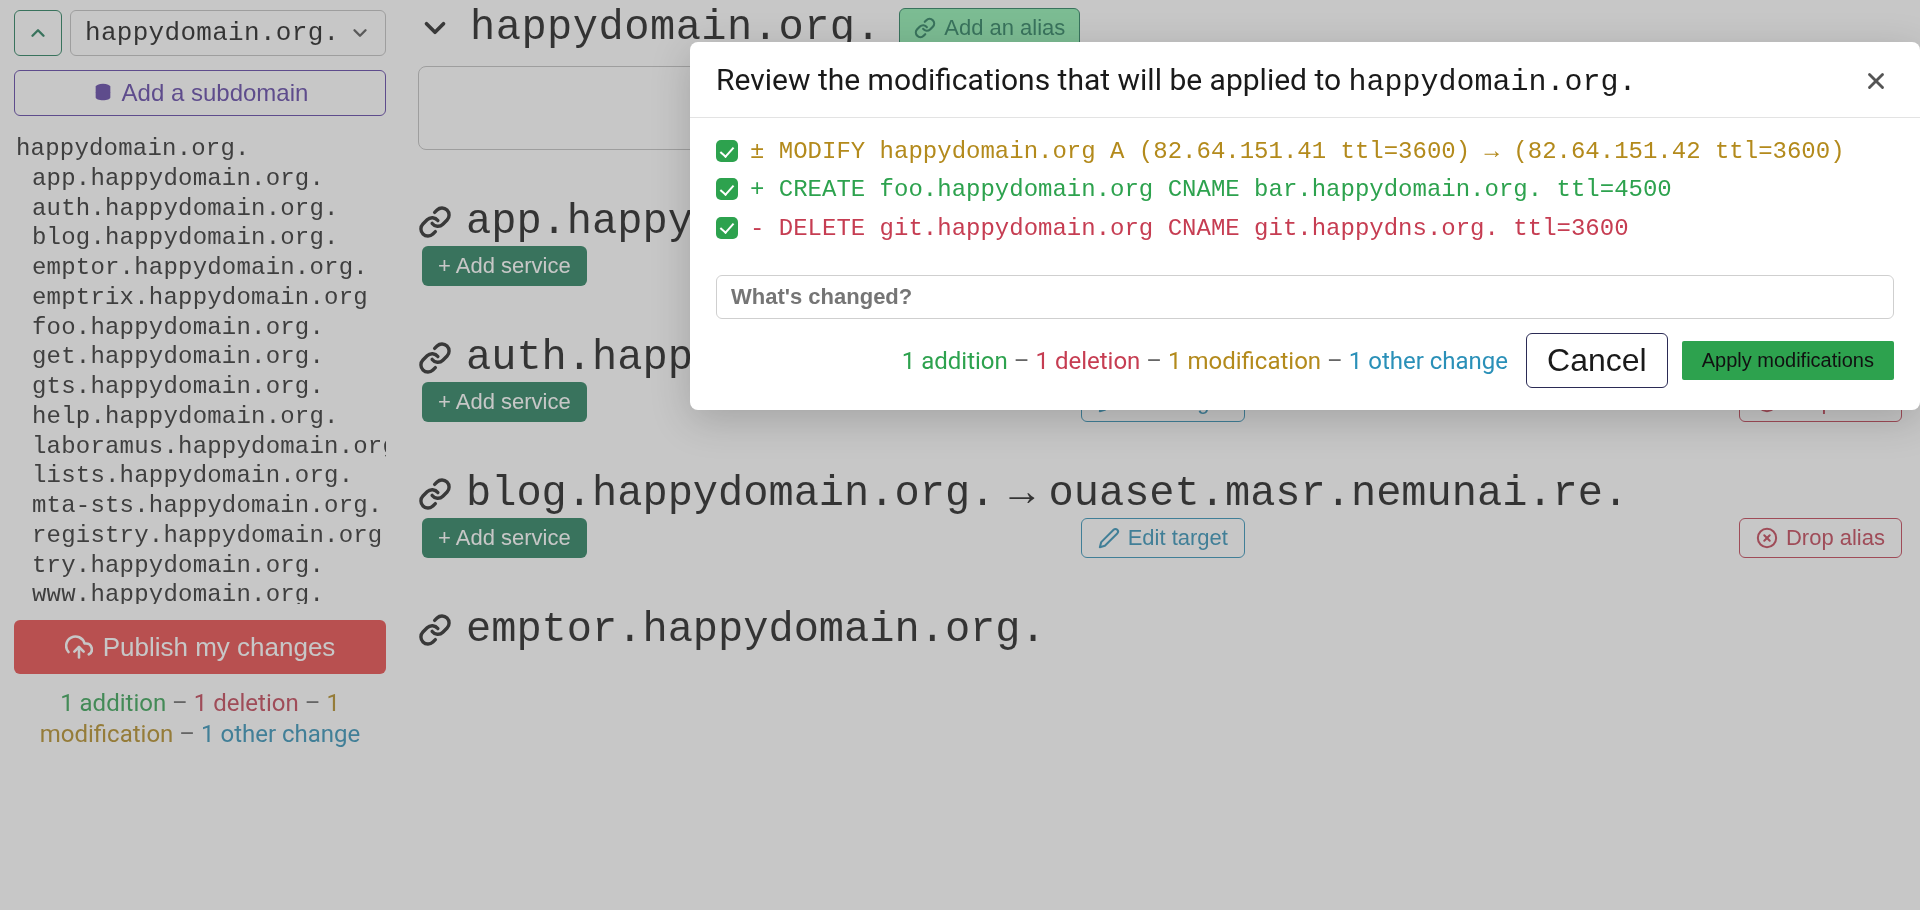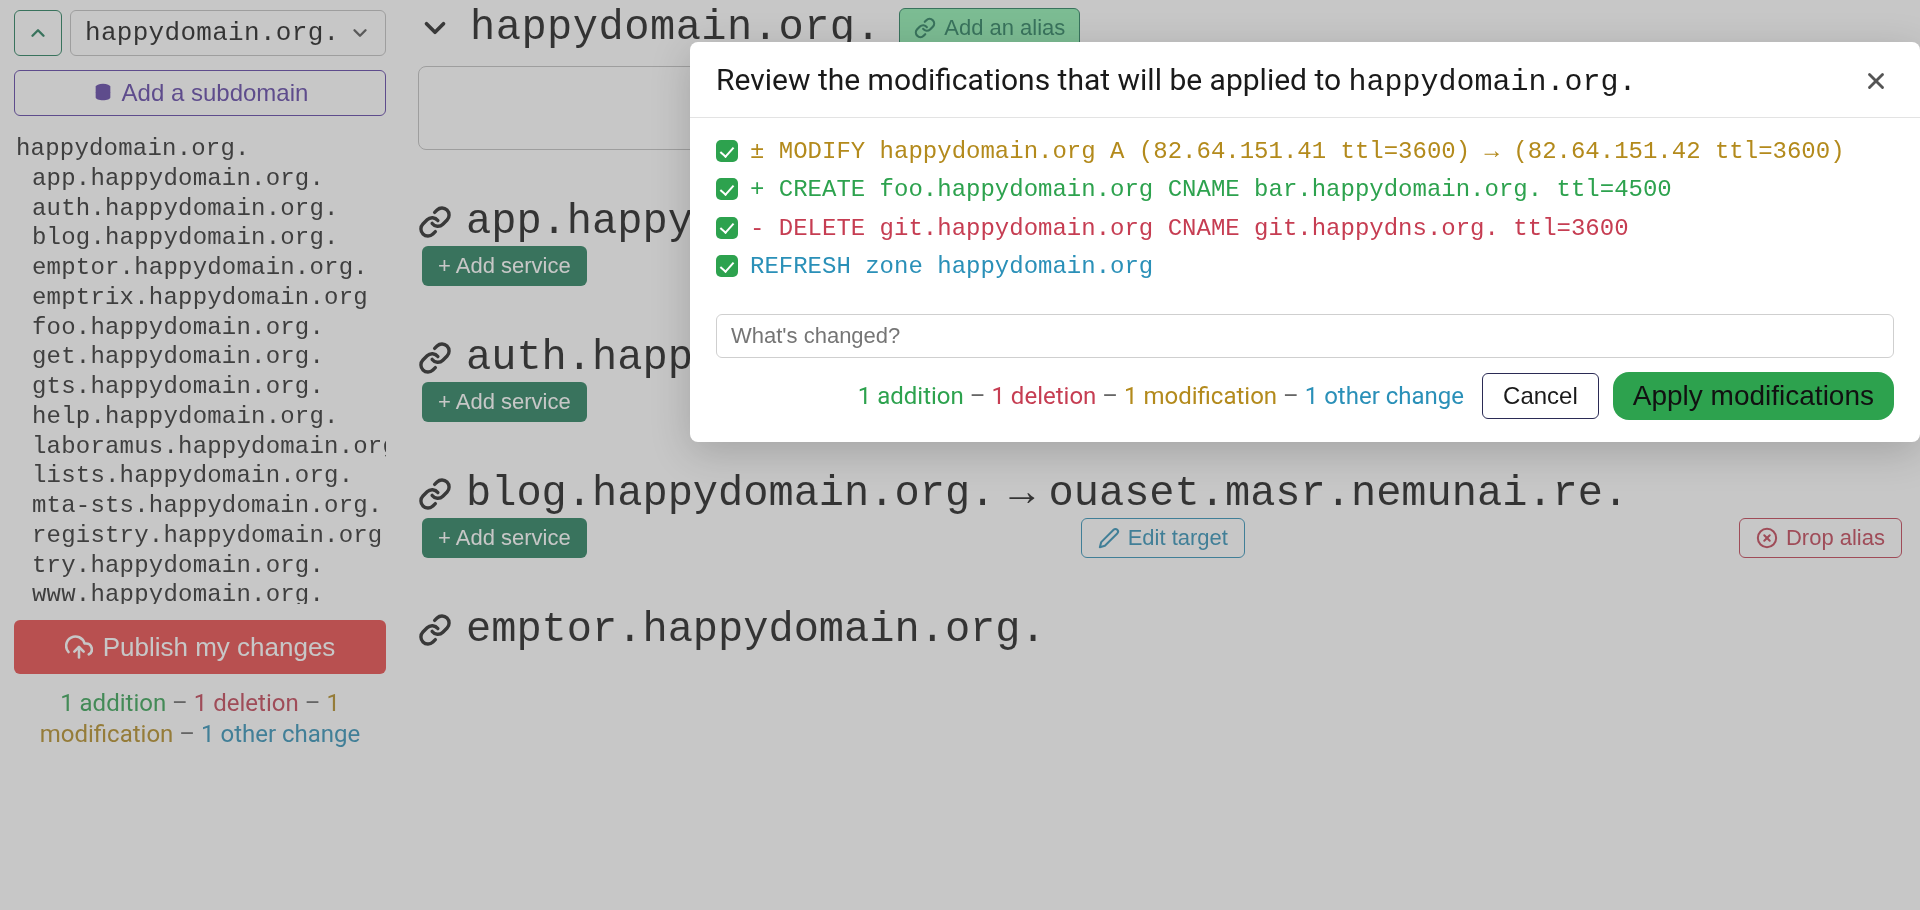--- a/index.html
+++ b/index.html
@@ -209,34 +209,35 @@
 
   .changes-input {
     margin: 12px 26px 0;
     width: calc(100% - 52px);
     height: 44px;
     border:1.6px solid #cfcfcf;
     border-radius:6px;
     padding: 8px 14px;
     font-size: 22px;
     color:#444;
+    font-weight:bold;
   }
   .modal-foot {
     display:flex; align-items:center; justify-content:flex-end;
     gap: 14px;
     padding: 14px 26px 22px;
   }
   .summary-inline { font-size: 24px; margin-right: 4px;}
   .btn-cancel {
     background:#fff; border:1.6px solid #2b2b55; color:#1a1a1a;
-    border-radius:6px; padding:8px 20px; font-size:24px;
+    border-radius:6px; padding:8px 20px; font-size:32px;
   }
   .btn-apply {
     background:#2da24e; border:none; color:#111;
-    border-radius:16px; padding:8px 20px; font-size:28px;
+    border-radius:2px; padding:8px 20px; font-size:20px;
   }
 
   
   svg { display:block; }
   .ico-16 { width:22px; height:22px; }
 </style>
 </head>
 <body>
 
 <div class="bg">
@@ -449,24 +450,20 @@
     <span class="d-mod">± MODIFY happydomain.org A (82.64.151.41 ttl=3600) → (82.64.151.42 ttl=3600)</span>
         </div>
         <div class="diff-row">
     <span class="chk"></span>
     <span class="d-add">+ CREATE foo.happydomain.org CNAME bar.happydomain.org. ttl=4500</span>
         </div>
         <div class="diff-row">
     <span class="chk"></span>
     <span class="d-del">- DELETE git.happydomain.org CNAME git.happydns.org. ttl=3600</span>
         </div>
-        <div class="diff-row">
-    <span class="chk"></span>
-    <span class="d-ref">REFRESH zone happydomain.org</span>
-        </div>
       </div>
 
     <input class="changes-input" placeholder="What's changed?" style="">
 
     <div class="modal-foot">
       <span class="summary-inline">
         <span class="c-add">1 addition</span>
         <span class="c-sep"> – </span>
         <span class="c-del">1 deletion</span>
         <span class="c-sep"> – </span>

